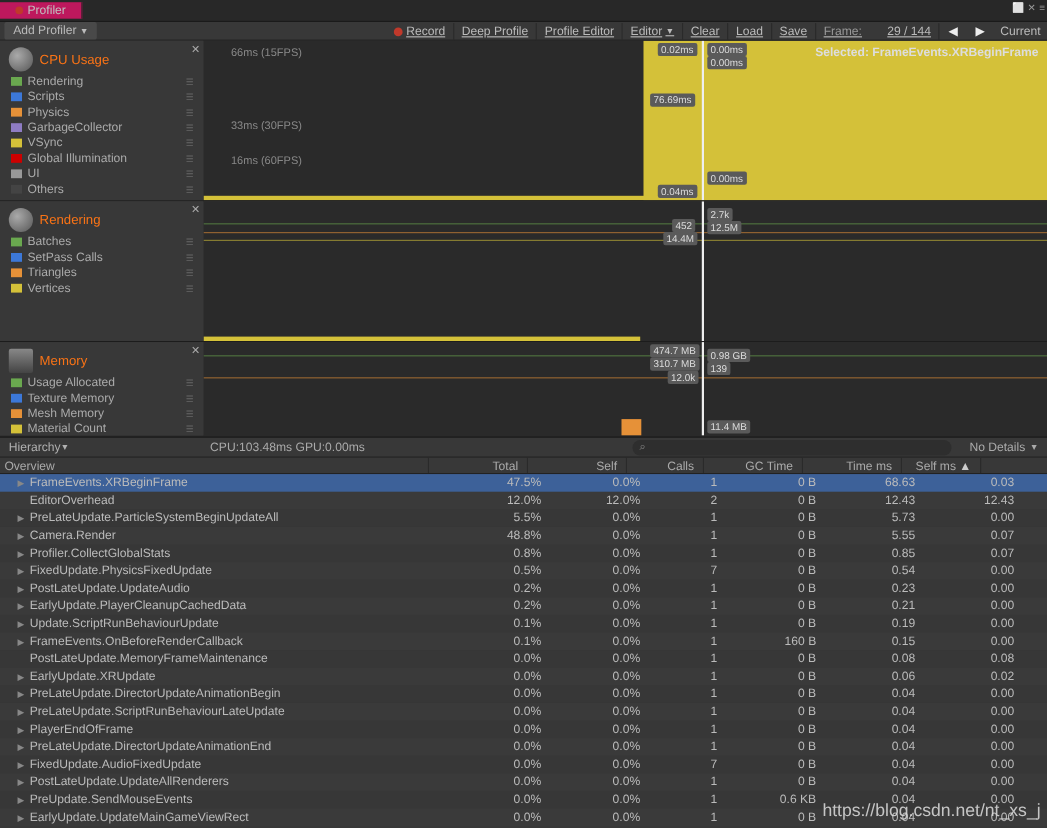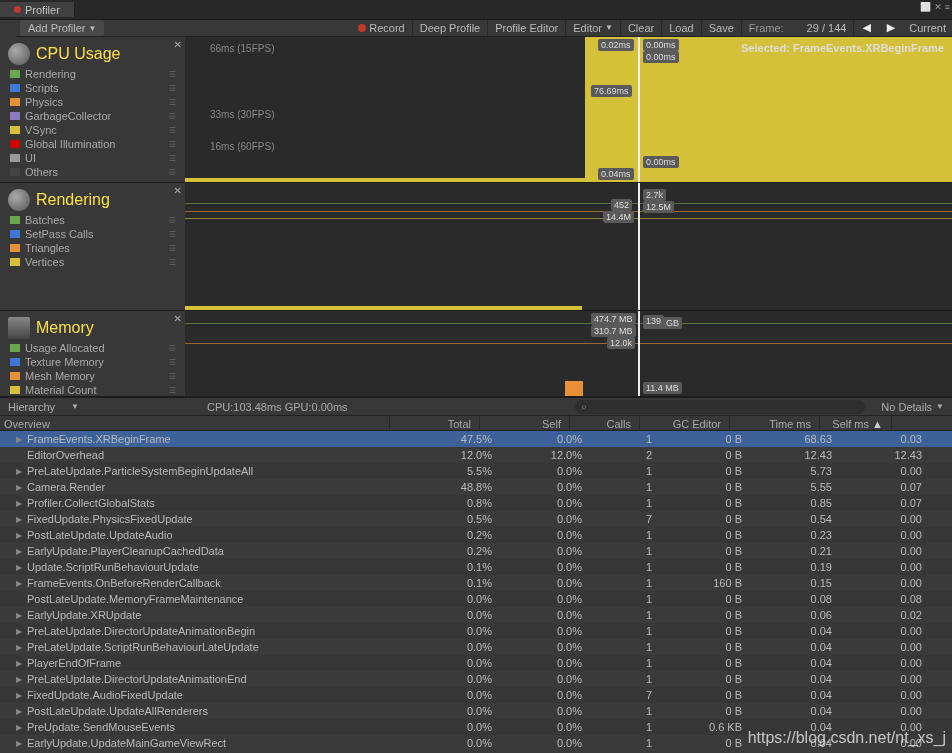--- a/index.html
+++ b/index.html
@@ -1,52 +1,52 @@
 <!DOCTYPE html>
 <html><head>
 <meta charset="utf-8">
 <style>
 * { margin: 0; padding: 0; box-sizing: border-box; font-family: Arial, sans-serif; }
 body { background: #383838; color: #b0b0b0; font-size: 11px; width: 952px; height: 753px; overflow: hidden; position: relative; }
 
 .tab-bar { background: #282828; height: 20px; display: flex; align-items: center; border-bottom: 1px solid #1a1a1a; }
-.tab { background: #404040; padding: 3px 14px; color: #c0c0c0; border-right: 1px solid #222; height: 15px; display: flex; align-items: center; gap: 4px; }
+.tab { background: #be185d; padding: 3px 14px; color: #c0c0c0; border-right: 1px solid #222; height: 15px; display: flex; align-items: center; gap: 4px; }
 .tab .dot { width: 7px; height: 7px; background: #c0392b; border-radius: 50%; }
 
-.toolbar { background: #383838; height: 17px; display: flex; align-items: flex-end; border-bottom: 1px solid #222; margin-left: 16px; }
+.toolbar { background: #383838; height: 17px; display: flex; align-items: flex-start; border-bottom: 1px solid #222; }
 .toolbar-left { display: flex; align-items: center; gap: 0; }
 .add-profiler { background: #494949; padding: 2px 8px; margin-left: 4px; display: flex; align-items: center; gap: 3px; color: #bbb; border-radius: 2px; }
 .dropdown-arrow { font-size: 8px; }
 .toolbar-right { margin-left: auto; display: flex; align-items: center; gap: 0; }
-.toolbar-btn { padding: 2px 7px; color: #bbb; display: flex; align-items: center; gap: 3px; border-right: 1px solid #2a2a2a; }
+.toolbar-btn { padding: 2px 7px; color: #bbb; display: flex; align-items: center; gap: 3px; border-right: 1px solid #2a2a2a; text-decoration: underline; }
 .record-dot { width: 8px; height: 8px; background: #c0392b; border-radius: 50%; }
 .frame-label { color: #999; }
 .nav-btn { padding: 2px 8px; color: #eee; }
 .current-btn { padding: 2px 6px; color: #bbb; }
 
 .profiler-panels { display: flex; flex-direction: column; }
 .panel { display: flex; border-bottom: 1px solid #1c1c1c; }
 .panel-sidebar { width: 185px; background: #383838; padding: 4px 0; position: relative; }
 .panel-header { display: flex; align-items: center; gap: 6px; padding: 2px 8px; }
 .panel-icon { width: 22px; height: 22px; background: radial-gradient(circle at 35% 35%, #aaa, #555); border-radius: 50%; }
-.panel-title { color: #fde047; font-size: 16px; }
+.panel-title { color: #f97316; font-size: 12px; }
 .panel-close { position: absolute; top: 2px; right: 3px; color: #aaa; font-size: 10px; }
 .legend-item { display: flex; align-items: center; gap: 5px; padding: 1px 10px; font-size: 11px; color: #aaa; }
 .legend-swatch { width: 10px; height: 8px; }
 .legend-drag { margin-left: auto; color: #666; font-size: 8px; letter-spacing: -1px; }
 
 .panel-chart { flex: 1; background: #2a2a2a; position: relative; overflow: hidden; }
 .chart-line-label { position: absolute; font-size: 10px; color: #888; margin-left: 19px; }
 .chart-data-label { position: absolute; background: #5a5a5a; color: #ddd; font-size: 9px; padding: 1px 3px; border-radius: 2px; }
 .selected-label { position: absolute; top: 5px; right: 8px; color: #ddd; font-weight: bold; font-size: 11px; }
 .playhead { position: absolute; top: 0; bottom: 0; width: 2px; background: #eee; }
 .yellow-area { position: absolute; background: #d4c139; }
 
 .hierarchy-bar { background: #383838; height: 18px; display: flex; align-items: center; border-top: 1px solid #1c1c1c; }
-.hierarchy-dropdown { padding: 2px 8px; display: flex; align-items: center; gap: 16px; }
+.hierarchy-dropdown { padding: 2px 8px; display: flex; align-items: center; gap: 0; }
 .cpu-gpu-label { margin-left: 120px; color: #aaa; }
 .search-field { margin-left: auto; background: #2e2e2e; width: 290px; height: 14px; border-radius: 7px; margin-right: 8px; display: flex; align-items: center; padding-left: 6px; }
 .search-icon { color: #888; font-size: 10px; }
 .details-dropdown { padding: 2px 8px; display: flex; align-items: center; gap: 4px; color: #aaa; }
 
 .table-header { background: #383838; height: 16px; display: flex; border-top: 1px solid #222; border-bottom: 1px solid #222; }
 .col { padding: 2px 4px; border-right: 1px solid #2a2a2a; color: #aaa; }
 .col-overview { width: 390px; }
 .col-num { width: 90px; text-align: right; padding-right: 8px; }
 .col-self-ms { width: 72px; }
@@ -265,21 +265,21 @@
     </div>
     <div class="panel-chart">
       <div style="position:absolute; left:0; right:0; top:12px; height:1px; background:#6aa84f; opacity:0.6"></div>
       <div style="position:absolute; left:0; right:0; top:32px; height:1px; background:#e69138; opacity:0.6"></div>
       <div style="position:absolute; left:380px; width:18px; bottom:0; top:70px; background:#e69138"></div>
       <div class="playhead" style="left:453px"></div>
       <div class="chart-data-label" style="top:2px; left:406px">474.7 MB</div>
       <div class="chart-data-label" style="top:14px; left:406px">310.7 MB</div>
       <div class="chart-data-label" style="top:26px; left:422px">12.0k</div>
       <div class="chart-data-label" style="top:6px; left:458px">0.98 GB</div>
-      <div class="chart-data-label" style="top:4px; left:458px">139</div>
+      <div class="chart-data-label" style="top:18px; left:458px">139</div>
       <div class="chart-data-label" style="bottom:2px; left:458px">11.4 MB</div>
     </div>
   </div>
 
 </div>
 
 <div class="hierarchy-bar">
   <div class="hierarchy-dropdown">
     <span>Hierarchy</span>
     <span class="dropdown-arrow">▼</span>
@@ -292,21 +292,21 @@
     <span>No Details</span>
     <span class="dropdown-arrow">▼</span>
   </div>
 </div>
 
 <div class="table-header">
   <div class="col col-overview">Overview</div>
   <div class="col col-num">Total</div>
   <div class="col col-num">Self</div>
   <div class="col col-num" style="width:70px">Calls</div>
-  <div class="col col-num">GC Editor</div>
+  <div class="col col-num">GC Time</div>
   <div class="col col-num">Time ms</div>
   <div class="col col-num col-self-ms">
     <span>Self ms</span>
     <span class="sort-arrow">▲</span>
   </div>
 </div>
 
 <div class="table-body" id="table-body">
     <div class="table-row row-selected">
     <div class="row-overview">

